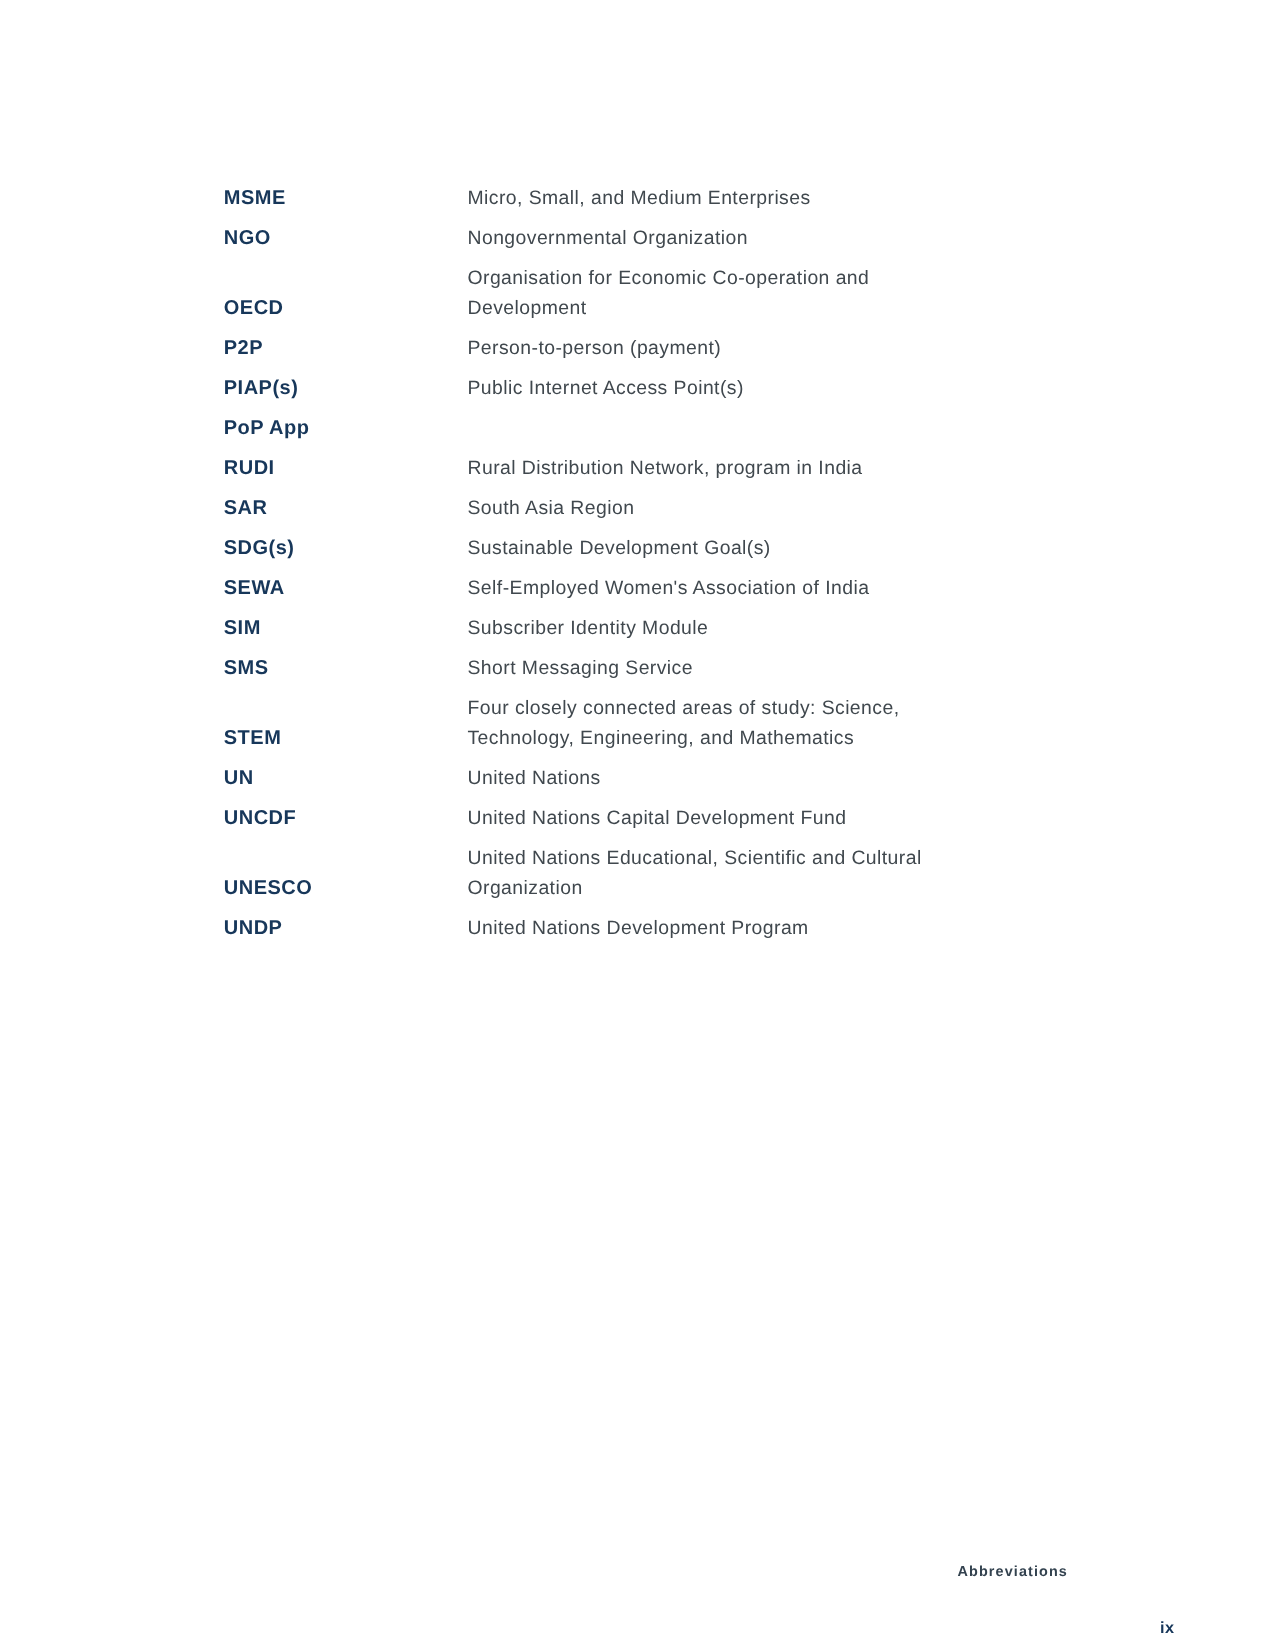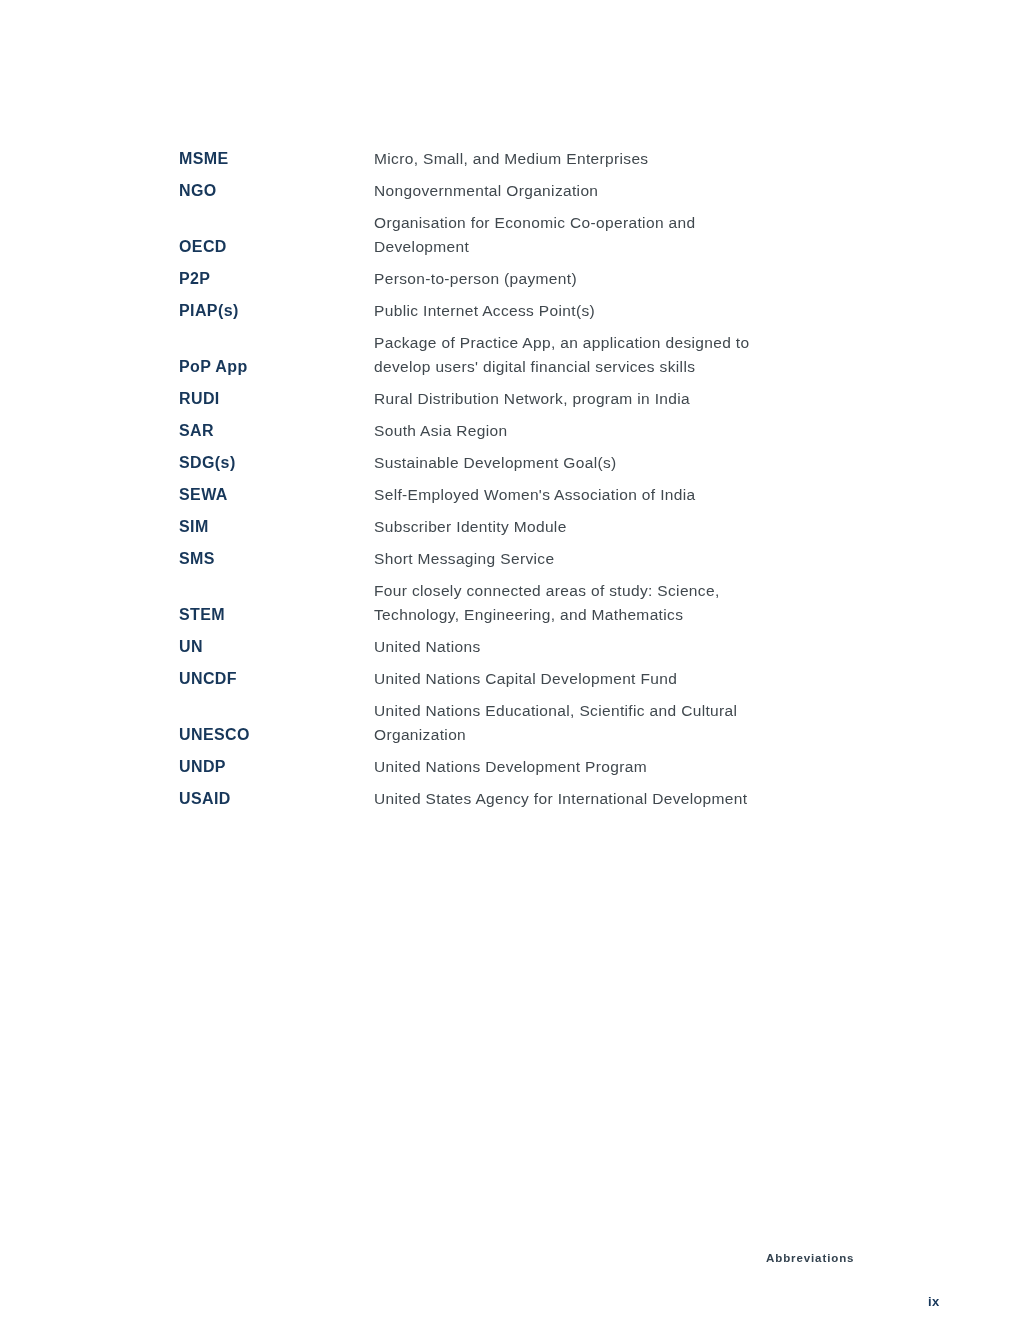--- a/index.html
+++ b/index.html
@@ -96,22 +96,20 @@
         <div class="abbr-def">Person-to-person (payment)</div>
       </div>
 
       <div class="abbr-row">
         <div class="abbr-term">PIAP(s)</div>
         <div class="abbr-def">Public Internet Access Point(s)</div>
       </div>
 
       <div class="abbr-row">
         <div class="abbr-term">PoP App</div>
-        <div class="abbr-def">Package of Practice App, an application designed to
-develop users' digital financial services skills</div>
       </div>
 
       <div class="abbr-row">
         <div class="abbr-term">RUDI</div>
         <div class="abbr-def">Rural Distribution Network, program in India</div>
       </div>
 
       <div class="abbr-row">
         <div class="abbr-term">SAR</div>
         <div class="abbr-def">South Asia Region</div>
@@ -157,23 +155,19 @@
         <div class="abbr-term">UNESCO</div>
         <div class="abbr-def">United Nations Educational, Scientific and Cultural
 Organization</div>
       </div>
 
       <div class="abbr-row">
         <div class="abbr-term">UNDP</div>
         <div class="abbr-def">United Nations Development Program</div>
       </div>
 
-      <div class="abbr-row">
-        <div class="abbr-term">USAID</div>
-        <div class="abbr-def">United States Agency for International Development</div>
-      </div>
     </section>
 
   <div class="footer-label">Abbreviations</div>
 
   <div class="page-number">ix</div>
 
 </main>
 
 </body></html>

